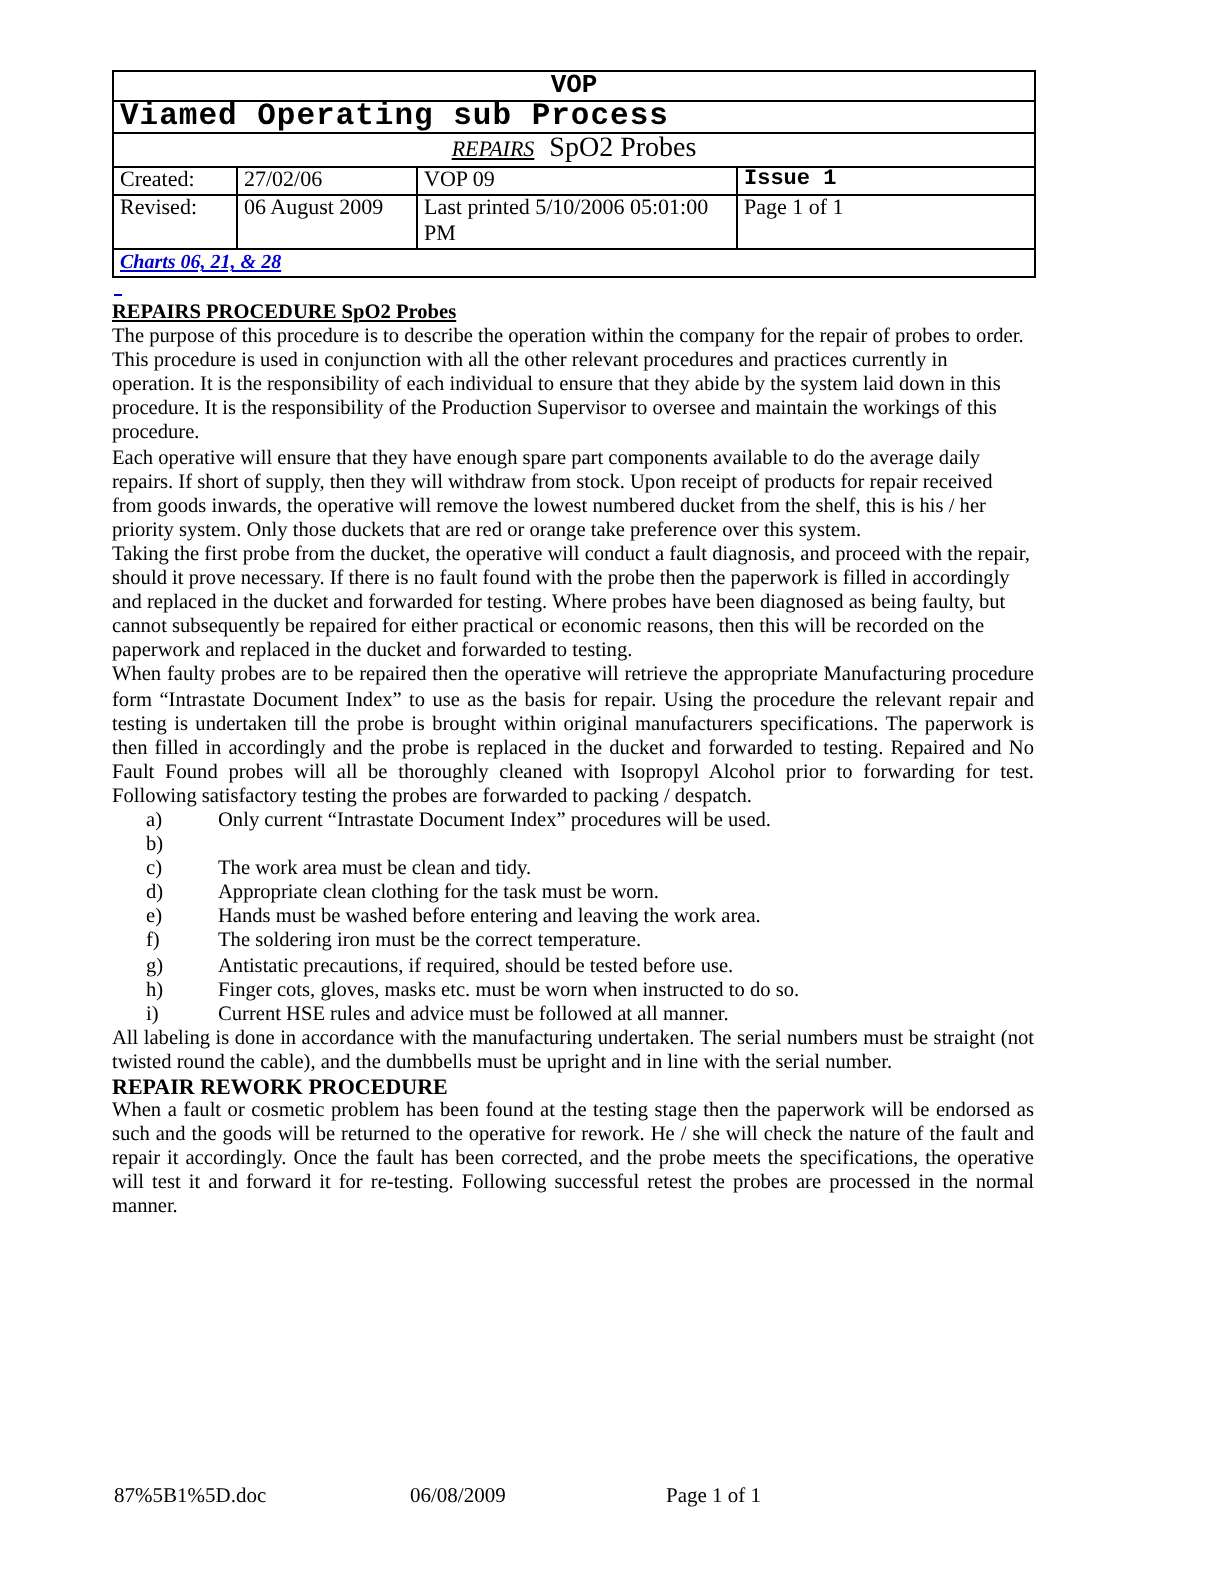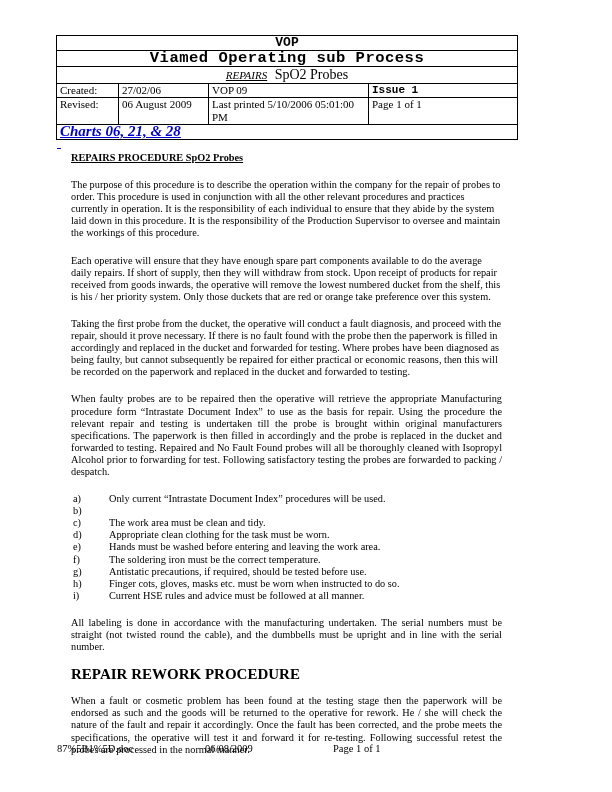--- a/index.html
+++ b/index.html
@@ -35,21 +35,20 @@
       line-height: 13px;
     }
     td.vop {
       text-align: center;
       font-family: "Liberation Mono", "DejaVu Sans Mono", monospace;
       font-weight: bold;
       font-size: 13px !important;
       line-height: 14px !important;
     }
     td.title {
-      text-align: center;
       font-family: "Liberation Mono", "DejaVu Sans Mono", monospace;
       font-weight: bold;
       font-size: 15.5px !important;
       line-height: 15px !important;
       letter-spacing: 0.5px;
     }
     td.subtitle {
       text-align: center;
       font-weight: normal;
       font-size: 14px !important;
@@ -64,21 +63,21 @@
     .issue {
       font-family: "Liberation Mono", "DejaVu Sans Mono", monospace;
       font-weight: bold;
       font-size: 11px;
     }
     .charts-link {
       color: #0000cc;
       font-style: italic;
       font-weight: bold;
       text-decoration: underline;
-      font-size: 15px;
+      font-size: 10px;
       cursor: pointer;
     }
     .dash-mark {
       display: block;
       width: 4px;
       height: 1px;
       background: #0000cc;
       margin-top: 8px;
       margin-left: 1px;
     }
@@ -87,24 +86,24 @@
       line-height: 12.1px;
       width: 461px;
     }
     .section-heading-1 {
       font-weight: bold;
       text-decoration: underline;
       margin-top: 3px;
     }
     .section-heading-2 {
       font-weight: bold;
-      font-size: 15px;
+      font-size: 11px;
     }
     p {
-      margin: 15px;
+      margin: 0;
     }
     p.justify {
       text-align: justify;
     }
     ul.lettered {
       list-style: none;
       margin: 0;
       padding: 0;
     }
     ul.lettered li {

